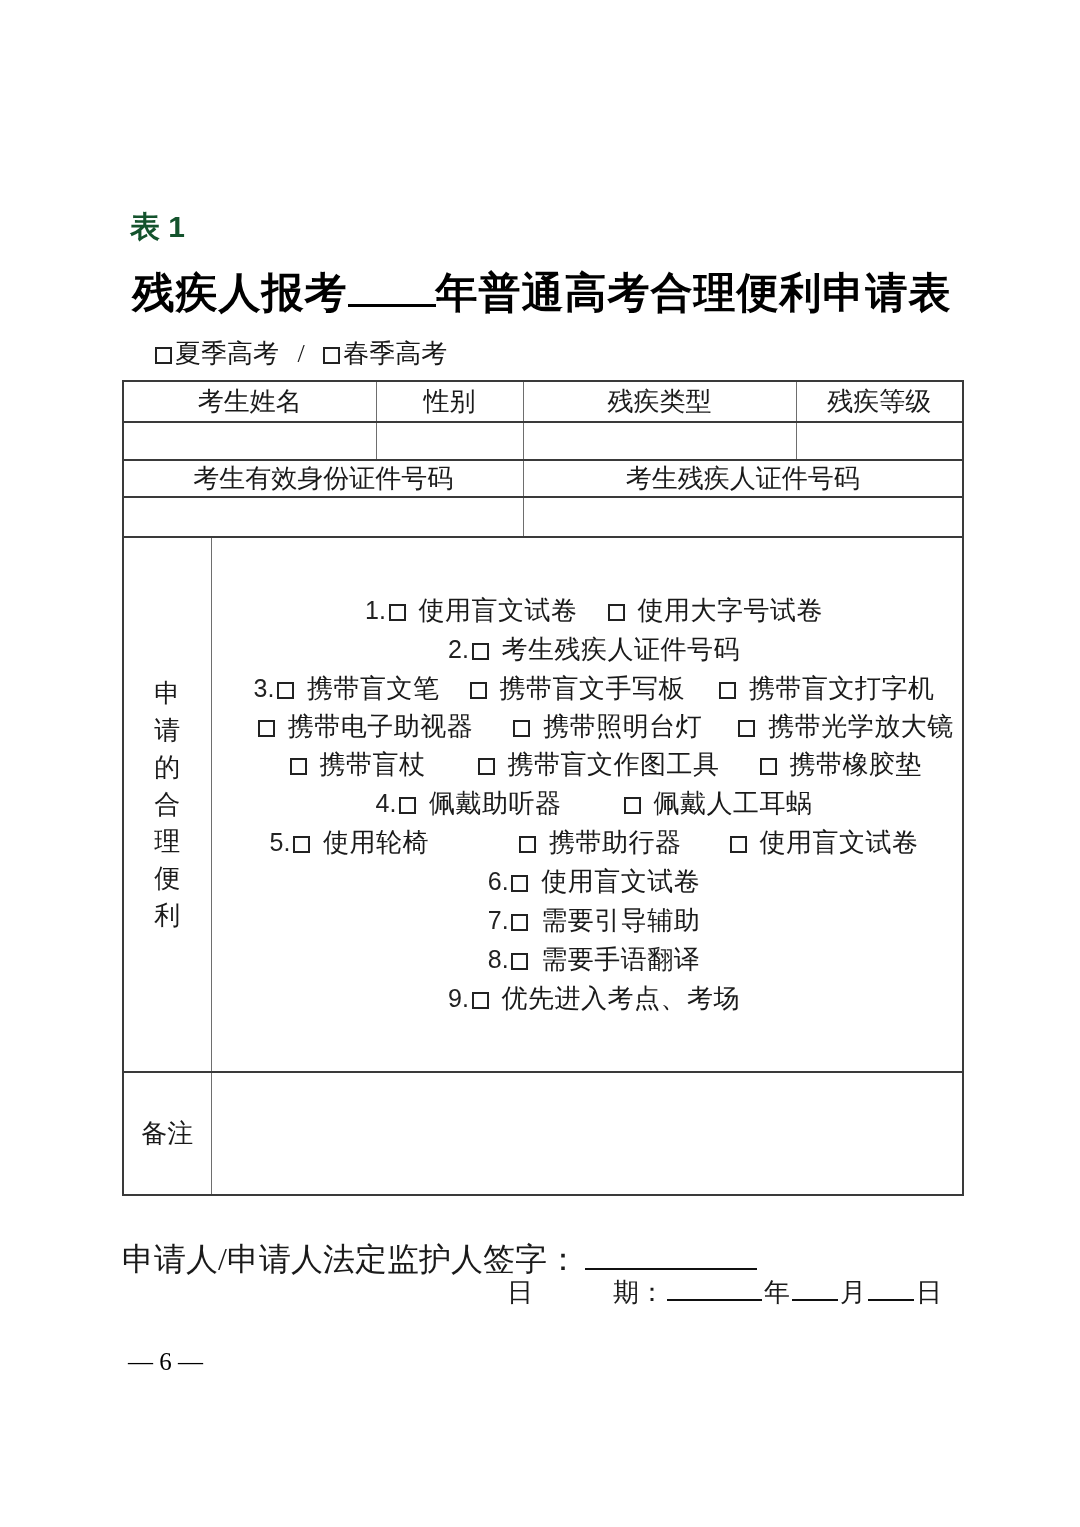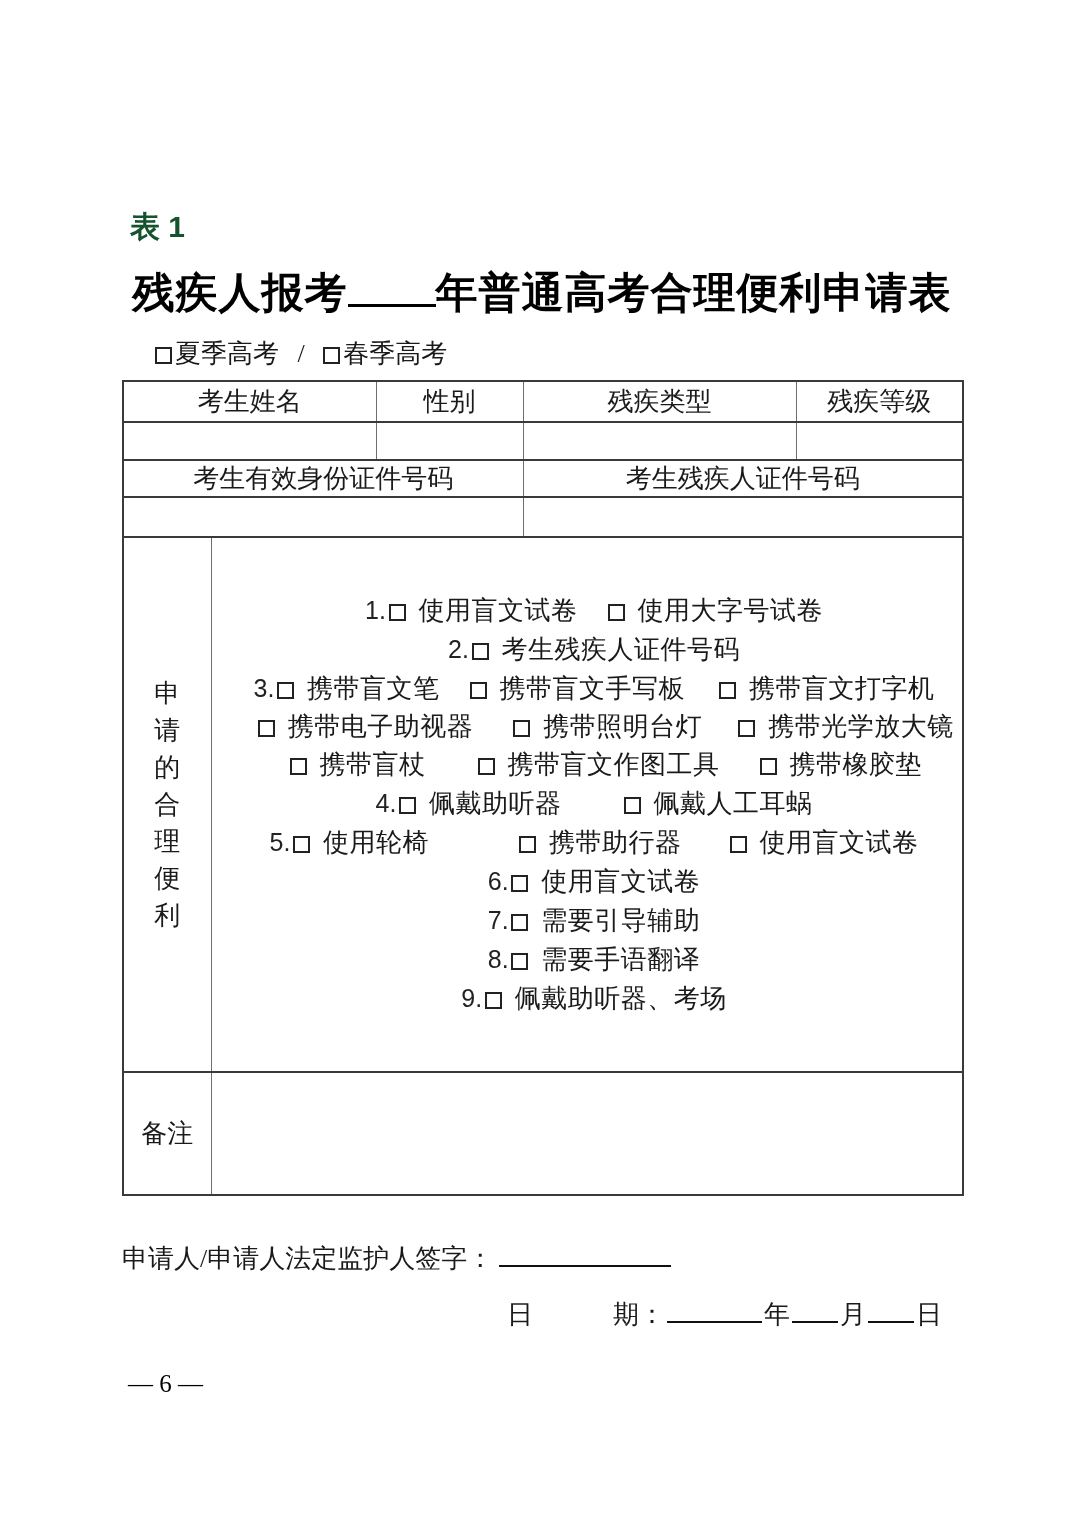--- a/index.html
+++ b/index.html
@@ -111,33 +111,32 @@
     font-size: 25px;
     color: #222;
   }
   .acc-line .cb { margin-right: 13px; vertical-align: -2px; }
   .acc-line .lbl { letter-spacing: 0.5px; }
 
   td.remark-label-cell { font-size: 26px; margin-top: 24px; }
 
   .sign-line {
     margin-top: 46px;
-    font-size: 26px;
+    font-size: 32px;
     line-height: 34px;
     color: #1a1a1a;
   }
   .uline {
     display: inline-block;
     border-bottom: 2px solid #111;
     vertical-align: baseline;
   }
   .sign-line .uline { width: 172px; margin-left: 6px; }
 
   .date-line {
-    margin-top: 22px;
     padding-left: 385px;
     font-size: 26px;
     line-height: 34px;
     color: #1a1a1a;
     white-space: nowrap;
   }
   .date-line .qi { margin-left: 80px; }
   .date-line .u-year  { width: 95px; margin: 0 2px; }
   .date-line .u-month { width: 46px; margin: 0 2px; }
   .date-line .u-day   { width: 46px; margin: 0 2px; }
@@ -225,21 +224,21 @@
         <div class="acc-line">
           <span class="num">6.</span><span class="cb"></span><span class="lbl">使用盲文试卷</span>
         </div>
         <div class="acc-line">
           <span class="num">7.</span><span class="cb"></span><span class="lbl">需要引导辅助</span>
         </div>
         <div class="acc-line">
           <span class="num">8.</span><span class="cb"></span><span class="lbl">需要手语翻译</span>
         </div>
         <div class="acc-line">
-          <span class="num">9.</span><span class="cb"></span><span class="lbl">佩戴助听器、考场</span>
+          <span class="num">9.</span><span class="cb"></span><span class="lbl">优先进入考点、考场</span>
         </div>
 
       </td>
     </tr>
     <tr class="r-remark">
       <td class="remark-label-cell">备注</td>
       <td colspan="4"></td>
     </tr>
   </tbody>
     </table>

